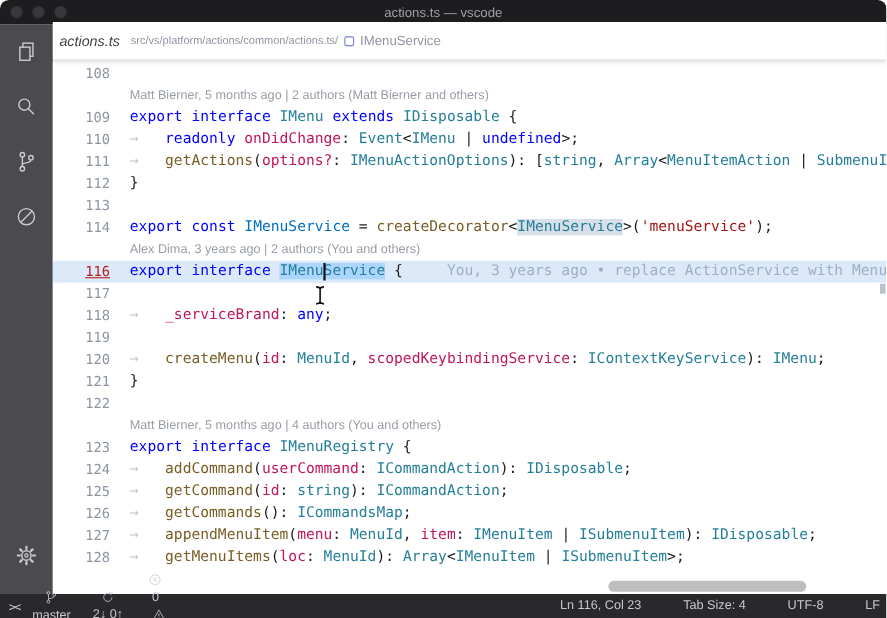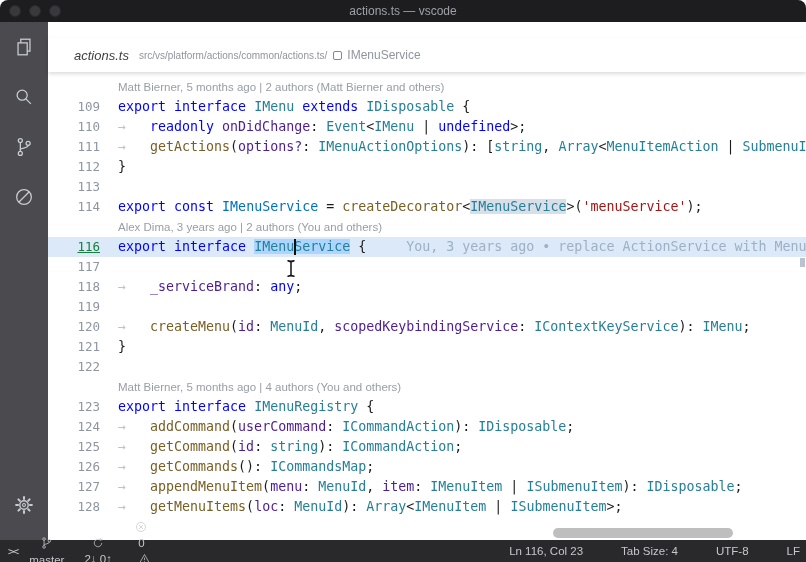--- a/index.html
+++ b/index.html
@@ -28,22 +28,22 @@
     position:absolute; left:0; top:22px; width:48px; bottom:22px;
     background:#4a4a4f;
   }
   .icon-slot { height:50px; display:flex; align-items:center; justify-content:center; cursor:pointer; }
   .icon-slot svg { stroke:#c9cbd0; fill:none; stroke-width:1.4; }
   .gear-slot { position:absolute; bottom:10px; left:0; width:48px; display:flex; justify-content:center; }
   .gear-slot svg { stroke:#c9cbd0; fill:none; }
 
   
   .header {
-    position:absolute; left:48px; top:38px; right:0; height:34px; background:#ffffff;
-    display:flex; align-items:center; padding-left:26px;
+    position:absolute; left:48px; top:20px; right:0; height:34px; background:#ffffff;
+    display:flex; align-items:center; padding-left:6px;
     box-shadow:0 2px 4px rgba(0,0,0,0.14); z-index:6;
   }
   .filename { font-style:italic; font-size:13px; color:#3f3f42; margin-right:10px; white-space:nowrap; }
   .path { font-size:10px; color:#9094a0; white-space:nowrap; }
   .symbol-icon { display:inline-block; width:9px; height:9px; border:1.5px solid #7a80d0; border-radius:2px; margin:0 5px -1px 6px; }
   .symbol { font-size:12px; color:#9094a0; white-space:nowrap; }
 
   
   .editor {
     position:absolute; left:48px; top:56px; right:0; bottom:22px;
@@ -51,30 +51,30 @@
   }
   .rows { position:absolute; top:1px; left:0; right:0; }
   .row { position:relative; height:20px; line-height:20px; white-space:pre; }
   .code-row { font-family:"DejaVu Sans Mono", monospace; font-size:13.3px; color:#1b1b1b; }
   .lnum {
     position:absolute; left:0; top:0; width:52px; text-align:right;
     color:#8e95a2; font-size:12.5px; font-family:"DejaVu Sans Mono", monospace;
   }
   .code { position:absolute; left:70px; top:0; }
   .current { background:#dbe9f9; }
-  .current .lnum { color:#15803d;text-decoration:underline; }
+  .current .lnum { color:#b91c1c;text-decoration:underline; }
   .blame-row {
     padding-left:70px; font-size:11.5px; color:#989ea6;
     font-family:"Liberation Sans", sans-serif;
   }
 
   .tk-kw  { color:#0000ff; }
   .tk-ty  { color:#267f99; }
   .tk-fn  { color:#795e26; }
-  .tk-vr  { color:#4c1d95; }
+  .tk-vr  { color:#be185d; }
   .tk-cn  { color:#0070c1; }
   .tk-str { color:#a31515; }
   .tk-pl  { color:#1b1b1b; }
   .tk-ws  { color:#bcc3cc; }
   .tk-ghost { color:#9fafc4; }
   .tk-sel { background:#add6ff; }
   .tk-hl  { background:#d8dfe8; }
 
   .caret { position:absolute; top:2px; width:1.5px; height:16px; background:#101010; }
 

